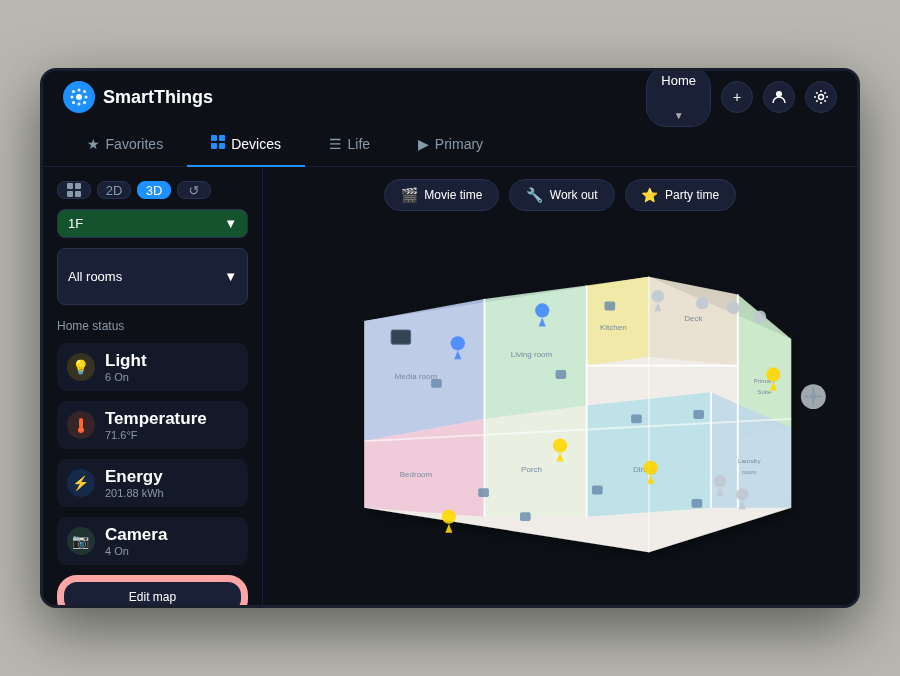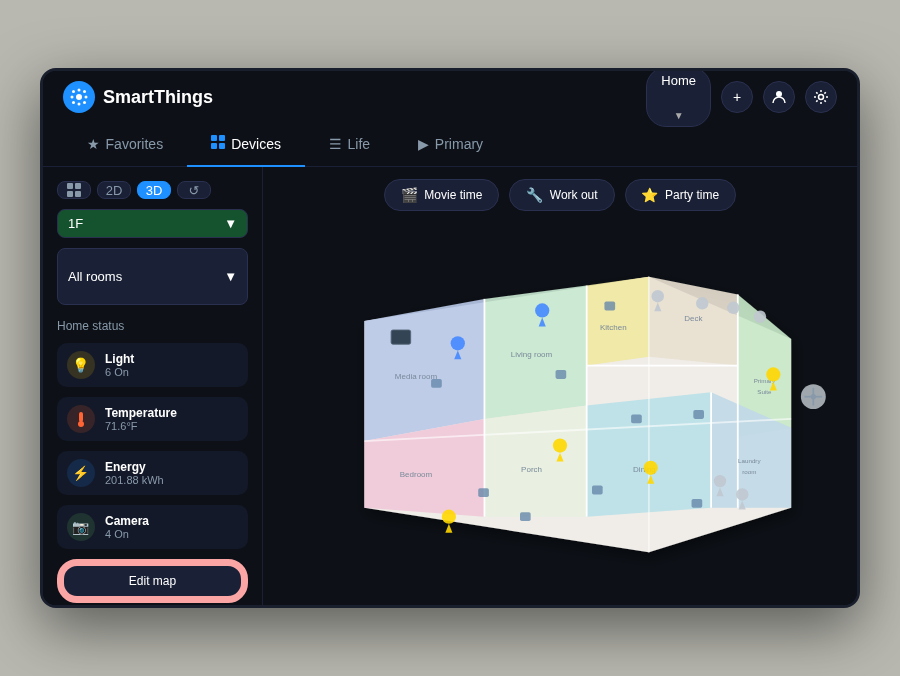--- a/index.html
+++ b/index.html
@@ -225,21 +225,21 @@
       font-size: 14px;
       flex: 0 0 28px;
     }
 
     .status-icon.light { background: rgba(255,200,0,0.15); color: #ffc800; }
     .status-icon.temp { background: rgba(255,100,50,0.15); color: #ff6432; }
     .status-icon.energy { background: rgba(30,144,255,0.15); color: #1e90ff; }
     .status-icon.camera { background: rgba(100,200,100,0.15); color: #64c864; }
 
     .status-info { flex: 1; }
-    .status-name { color: #ffffff; font-size: 12px; font-weight: 600; }
+    .status-name { color: #ffffff; font-size: 17px; font-weight: 600; }
     .status-value { color: #8899aa; font-size: 11px; }
 
     .edit-map-btn {
       margin-top: auto;
       background: #1a2035;
       border: 7px solid #fca5a5;
       border-radius: 20px;
       color: #ffffff;
       font-size: 12px;
       padding: 8px 16px;

